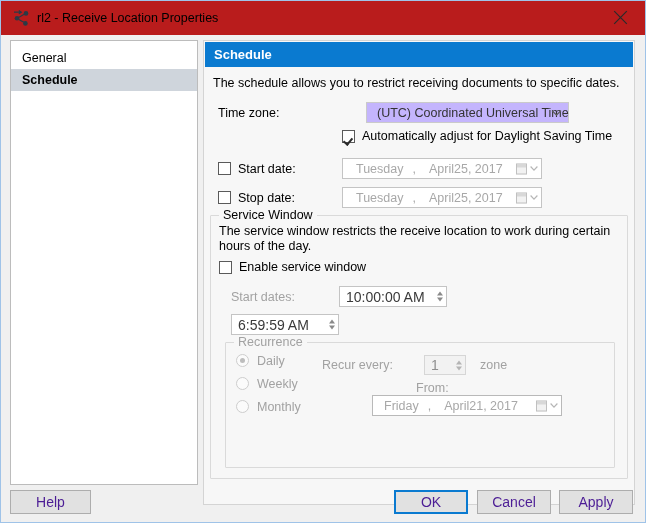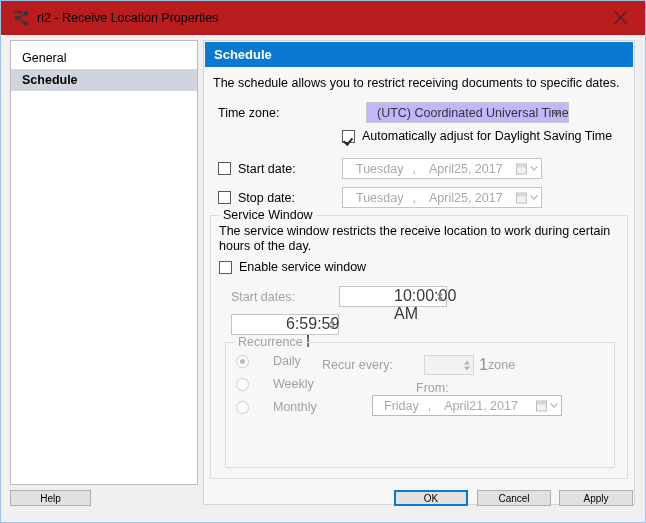--- a/index.html
+++ b/index.html
@@ -182,26 +182,25 @@
     font-size: 12.5px;
     color: #000;
     white-space: nowrap;
   }
   .group-title.dim { color: #a2a2a2; }
 
   
   .spin {
     background: #ffffff;
     border: 1px solid #c4c4c4;
-    display: flex; 
-    position: relative;
-    font-size: 16px;
+    display: flex; align-items: center;
+    position: relative;
+    font-size: 14px;
     color: #3a3a3a;
     cursor: default;
-    padding-left: 48px;
   }
   .spin-val { margin-left: 6px; }
   .spin-btns {
     position: absolute; right: 3px; top: 50%;
     transform: translateY(-50%);
     display: flex; flex-direction: column;
     align-items: center; justify-content: center;
     height: 15px; gap: 2px;
   }
   .tri-up {
@@ -211,45 +210,45 @@
     border-bottom: 4px solid #8a8a8a;
   }
   .tri-dn {
     width: 0; height: 0;
     border-left: 3.5px solid transparent;
     border-right: 3.5px solid transparent;
     border-top: 4px solid #8a8a8a;
   }
 
   
-  .radio-row { display: flex; align-items: flex-end; margin-bottom: 9px; gap: 16px; }
+  .radio-row { display: flex; align-items: flex-start; margin-bottom: 9px; }
   .radio {
     width: 13px; height: 13px; border-radius: 50%;
     border: 1px solid #cdcdcd;
     background: #fbfbfb;
     position: relative;
     flex: 0 0 auto;
     cursor: default;
   }
   .radio.selected::after {
     content: "";
     position: absolute; left: 3px; top: 3px;
     width: 5px; height: 5px; border-radius: 50%;
     background: #bdbdbd;
   }
   .radio-label { margin-left: 8px; font-size: 12.5px; color: #a2a2a2; white-space: nowrap; }
 
   
   .btn {
     position: absolute;
-    height: 16px;
+    height: 24px;
     background: #e1e1e1;
     border: 1px solid #adadad;
-    font-size: 10px;
-    color: #000000;
+    font-size: 14px;
+    color: #4c1d95;
     display: flex; align-items: center; justify-content: center;
     cursor: default;
     font-family: "Liberation Sans", sans-serif;
   }
   .btn.focus {
     border: 2px solid #0a7ad0;
     text-align: center;
   }
 </style>
 </head>

